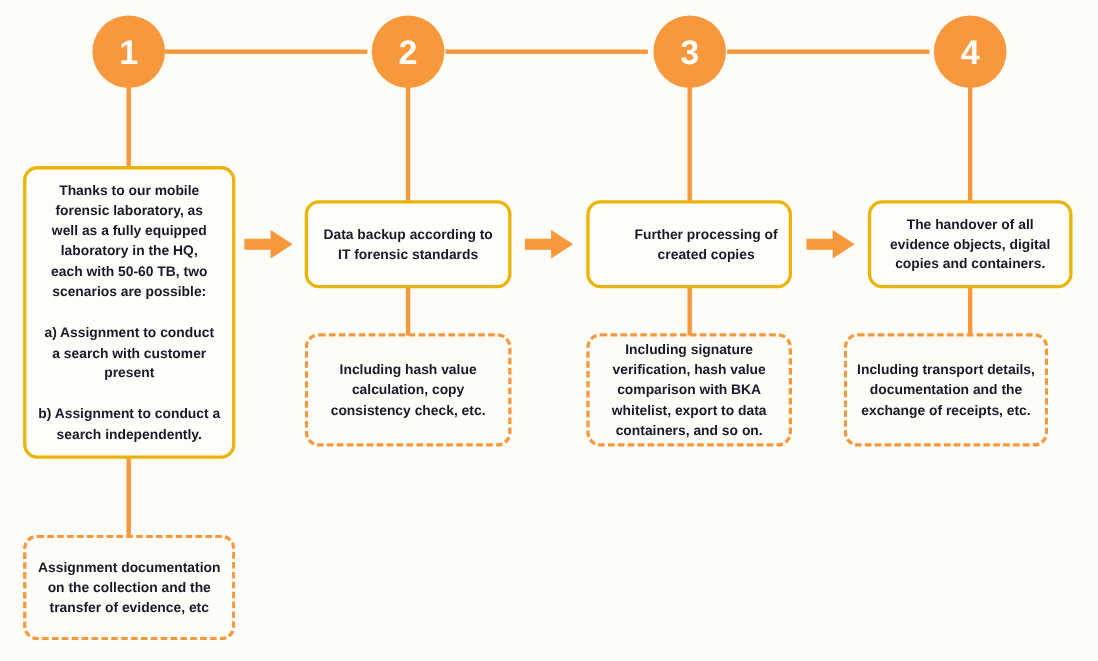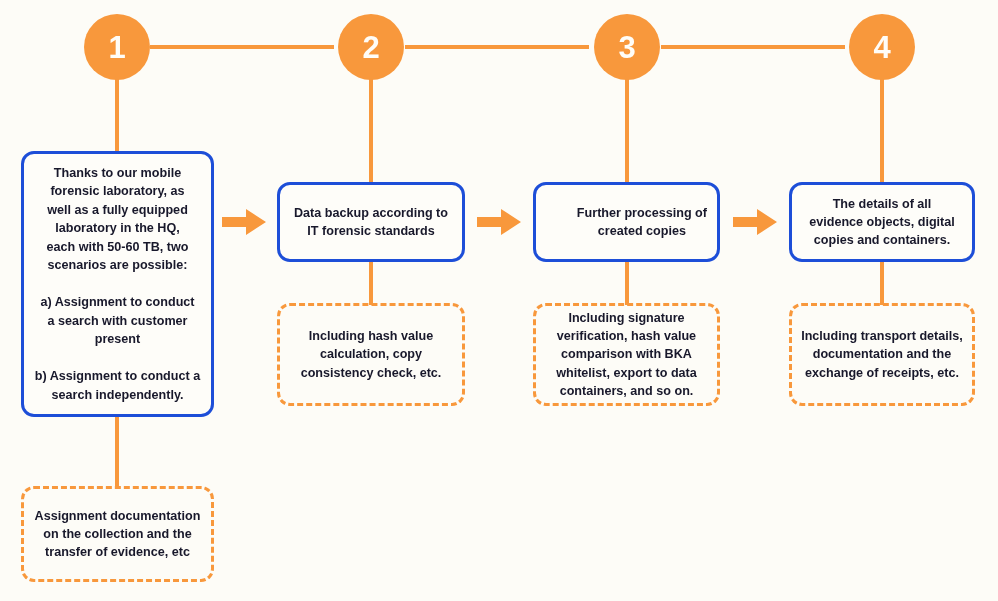--- a/index.html
+++ b/index.html
@@ -46,21 +46,21 @@
     font-size: 31px;
     font-weight: bold;
     line-height: 1;
     font-family: "Liberation Sans", sans-serif;
   }
 
   
   .solid-box {
     position: absolute;
     box-sizing: border-box;
-    border: 3px solid #1d4ed8;
+    border: 3px solid #eab308;
     border-radius: 13px;
     background: #FEFDF9;
     display: flex;
     align-items: center;
     justify-content: center;
     padding: 6px 10px;
   }
   .solid-box .box-text {
     text-align: center;
     color: #18182B;
@@ -155,21 +155,21 @@
     <div class="box-text">Data backup according to
 IT forensic standards</div>
   </div>
 
   <div class="solid-box" style="left:533px; top:182px; width:187px; height:80px;justify-content:flex-end;">
     <div class="box-text">Further processing of
 created copies</div>
   </div>
 
   <div class="solid-box" style="left:789px; top:182px; width:186px; height:80px;">
-    <div class="box-text">The details of all
+    <div class="box-text">The handover of all
 evidence objects, digital
 copies and containers.</div>
   </div>
 
   <div class="dashed-box" style="left:21px; top:486px; width:193px; height:96px;">
     <div class="box-text">Assignment documentation
 on the collection and the
 transfer of evidence, etc</div>
   </div>
 
@@ -180,21 +180,21 @@
   </div>
 
   <div class="dashed-box" style="left:533px; top:303px; width:187px; height:103px;">
     <div class="box-text">Including signature
 verification, hash value
 comparison with BKA
 whitelist, export to data
 containers, and so on.</div>
   </div>
 
-  <div class="dashed-box" style="left:789px; top:303px; width:186px; height:103px;">
+  <div class="dashed-box" style="left:767px; top:303px; width:186px; height:103px;">
     <div class="box-text">Including transport details,
 documentation and the
 exchange of receipts, etc.</div>
   </div>
 
   <div class="flow-arrow" style="left:222px; top:209px;">
     <svg width="44" height="26" viewBox="0 0 44 26" xmlns="http://www.w3.org/2000/svg">
       <path d="M0,8 L24,8 L24,0 L44,13 L24,26 L24,18 L0,18 Z" fill="#F8983C"></path>
     </svg>
   </div>

